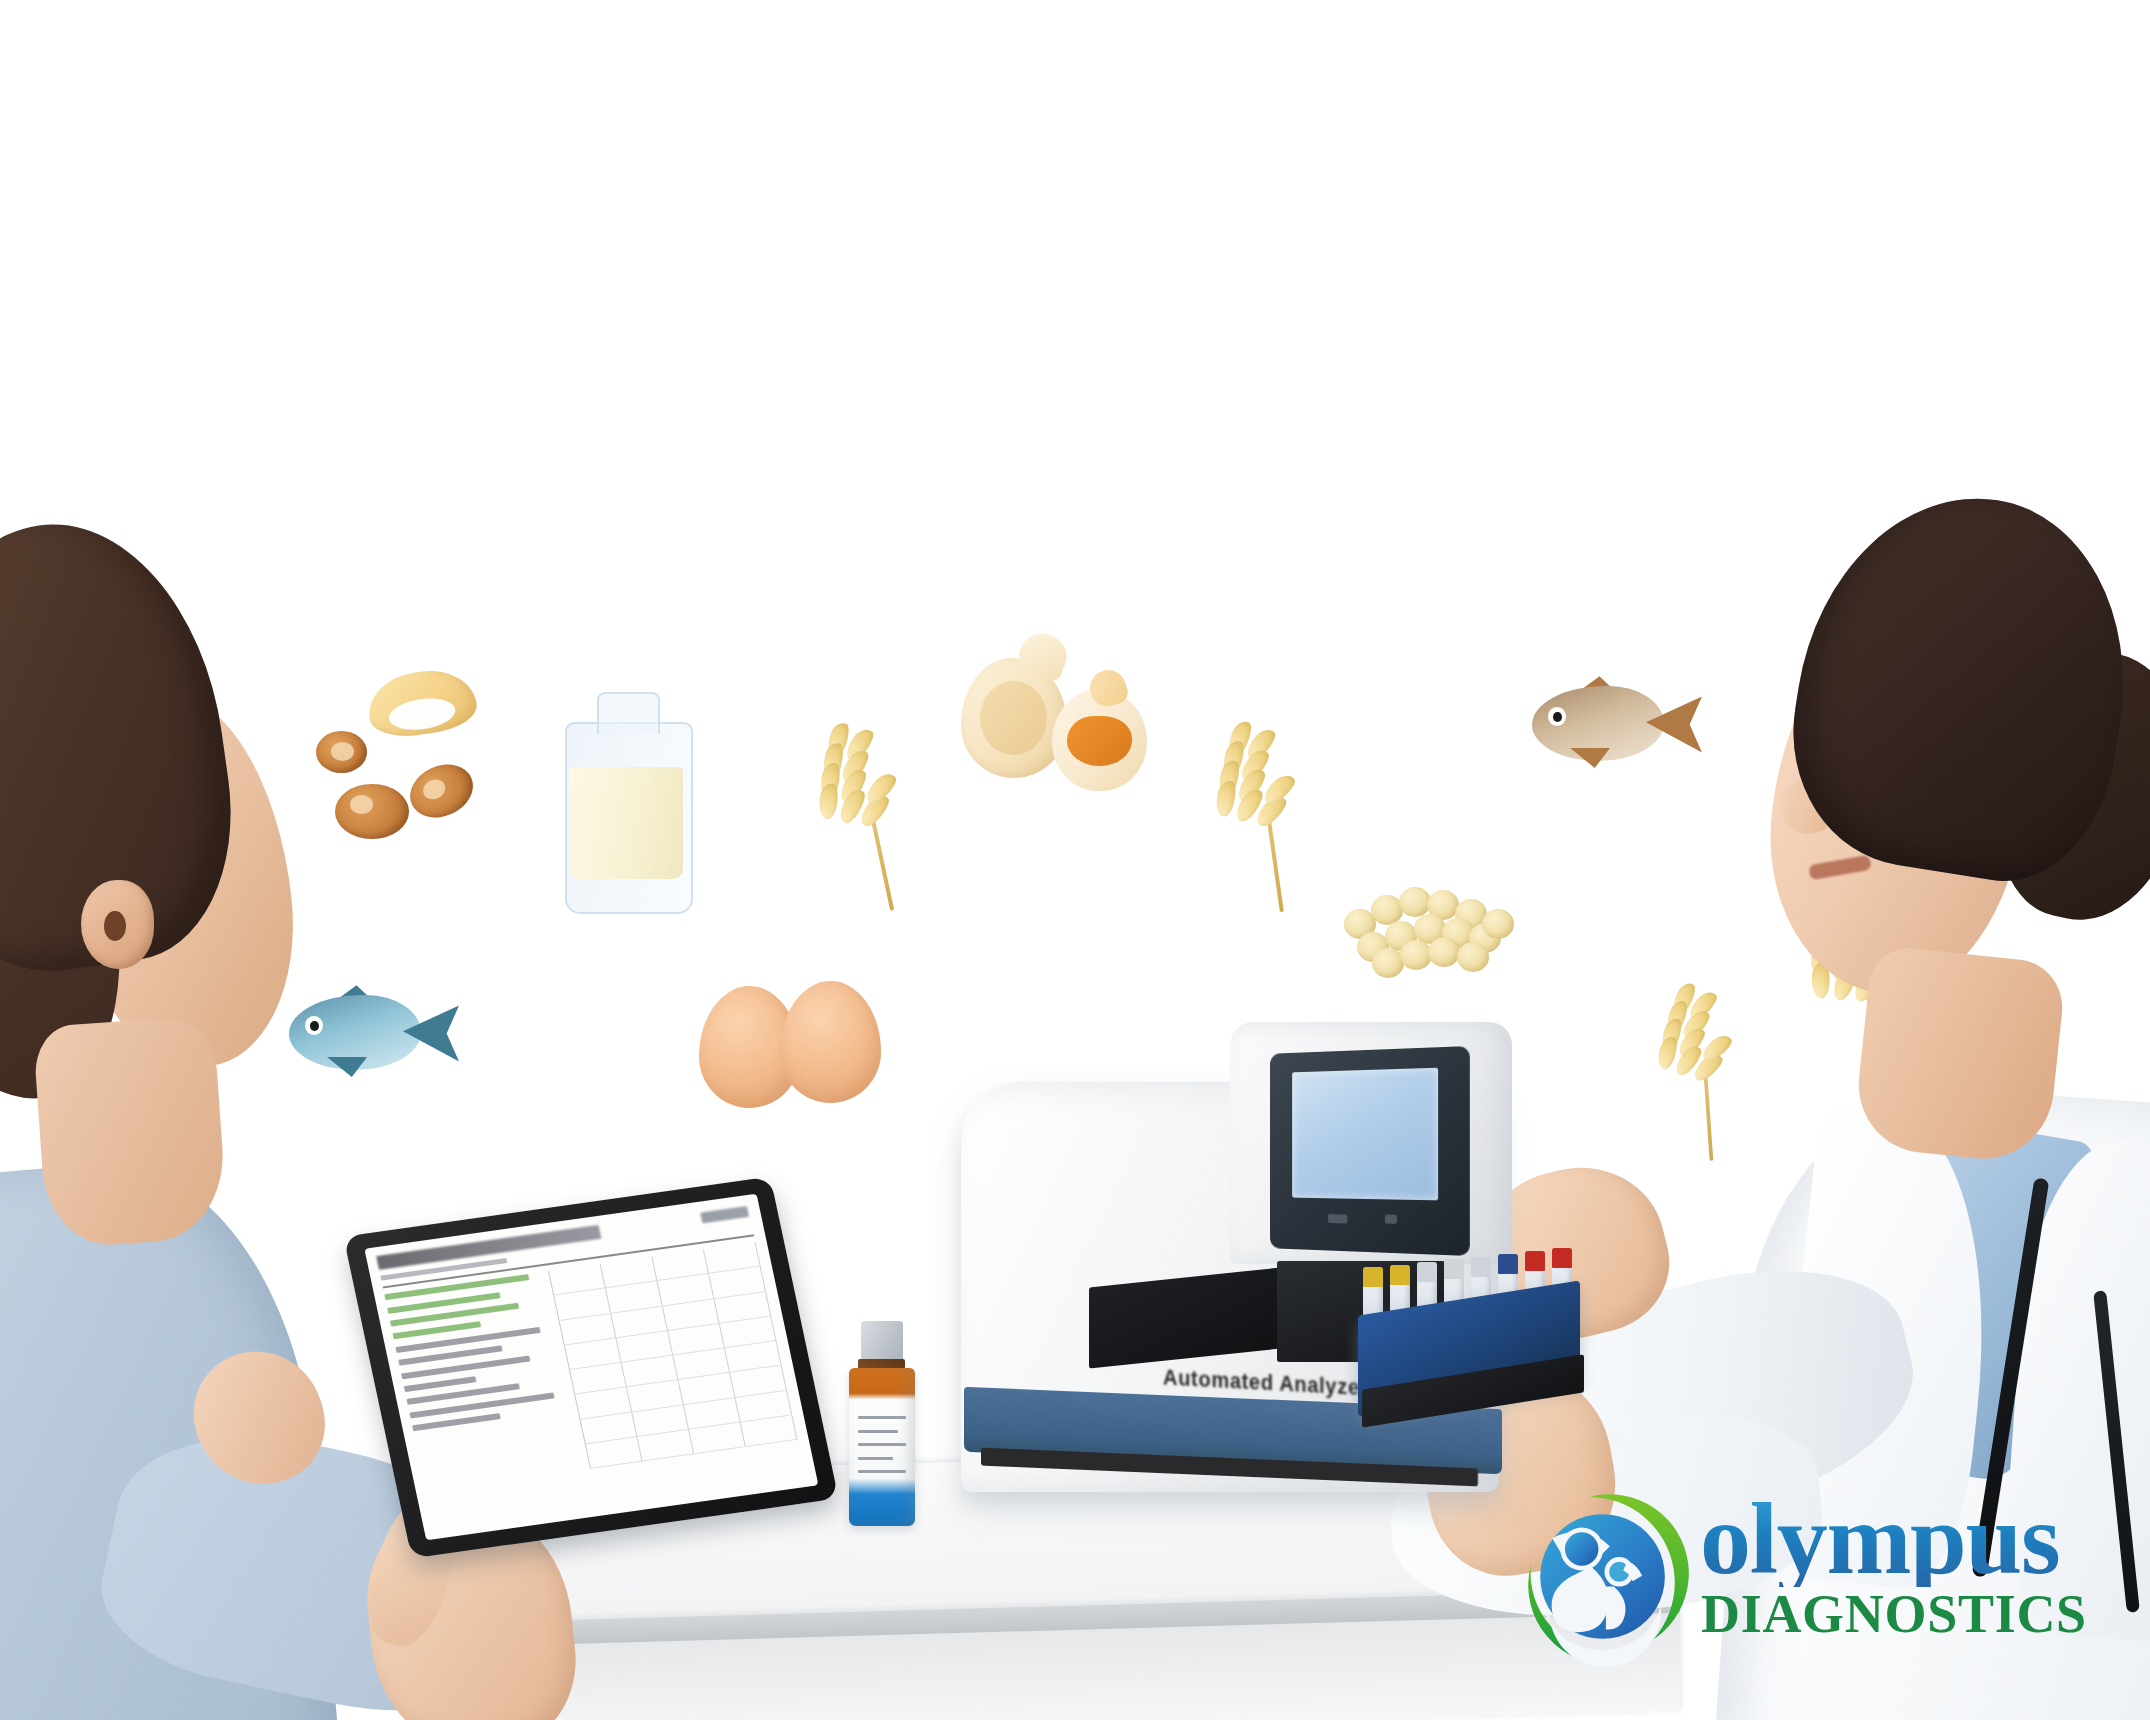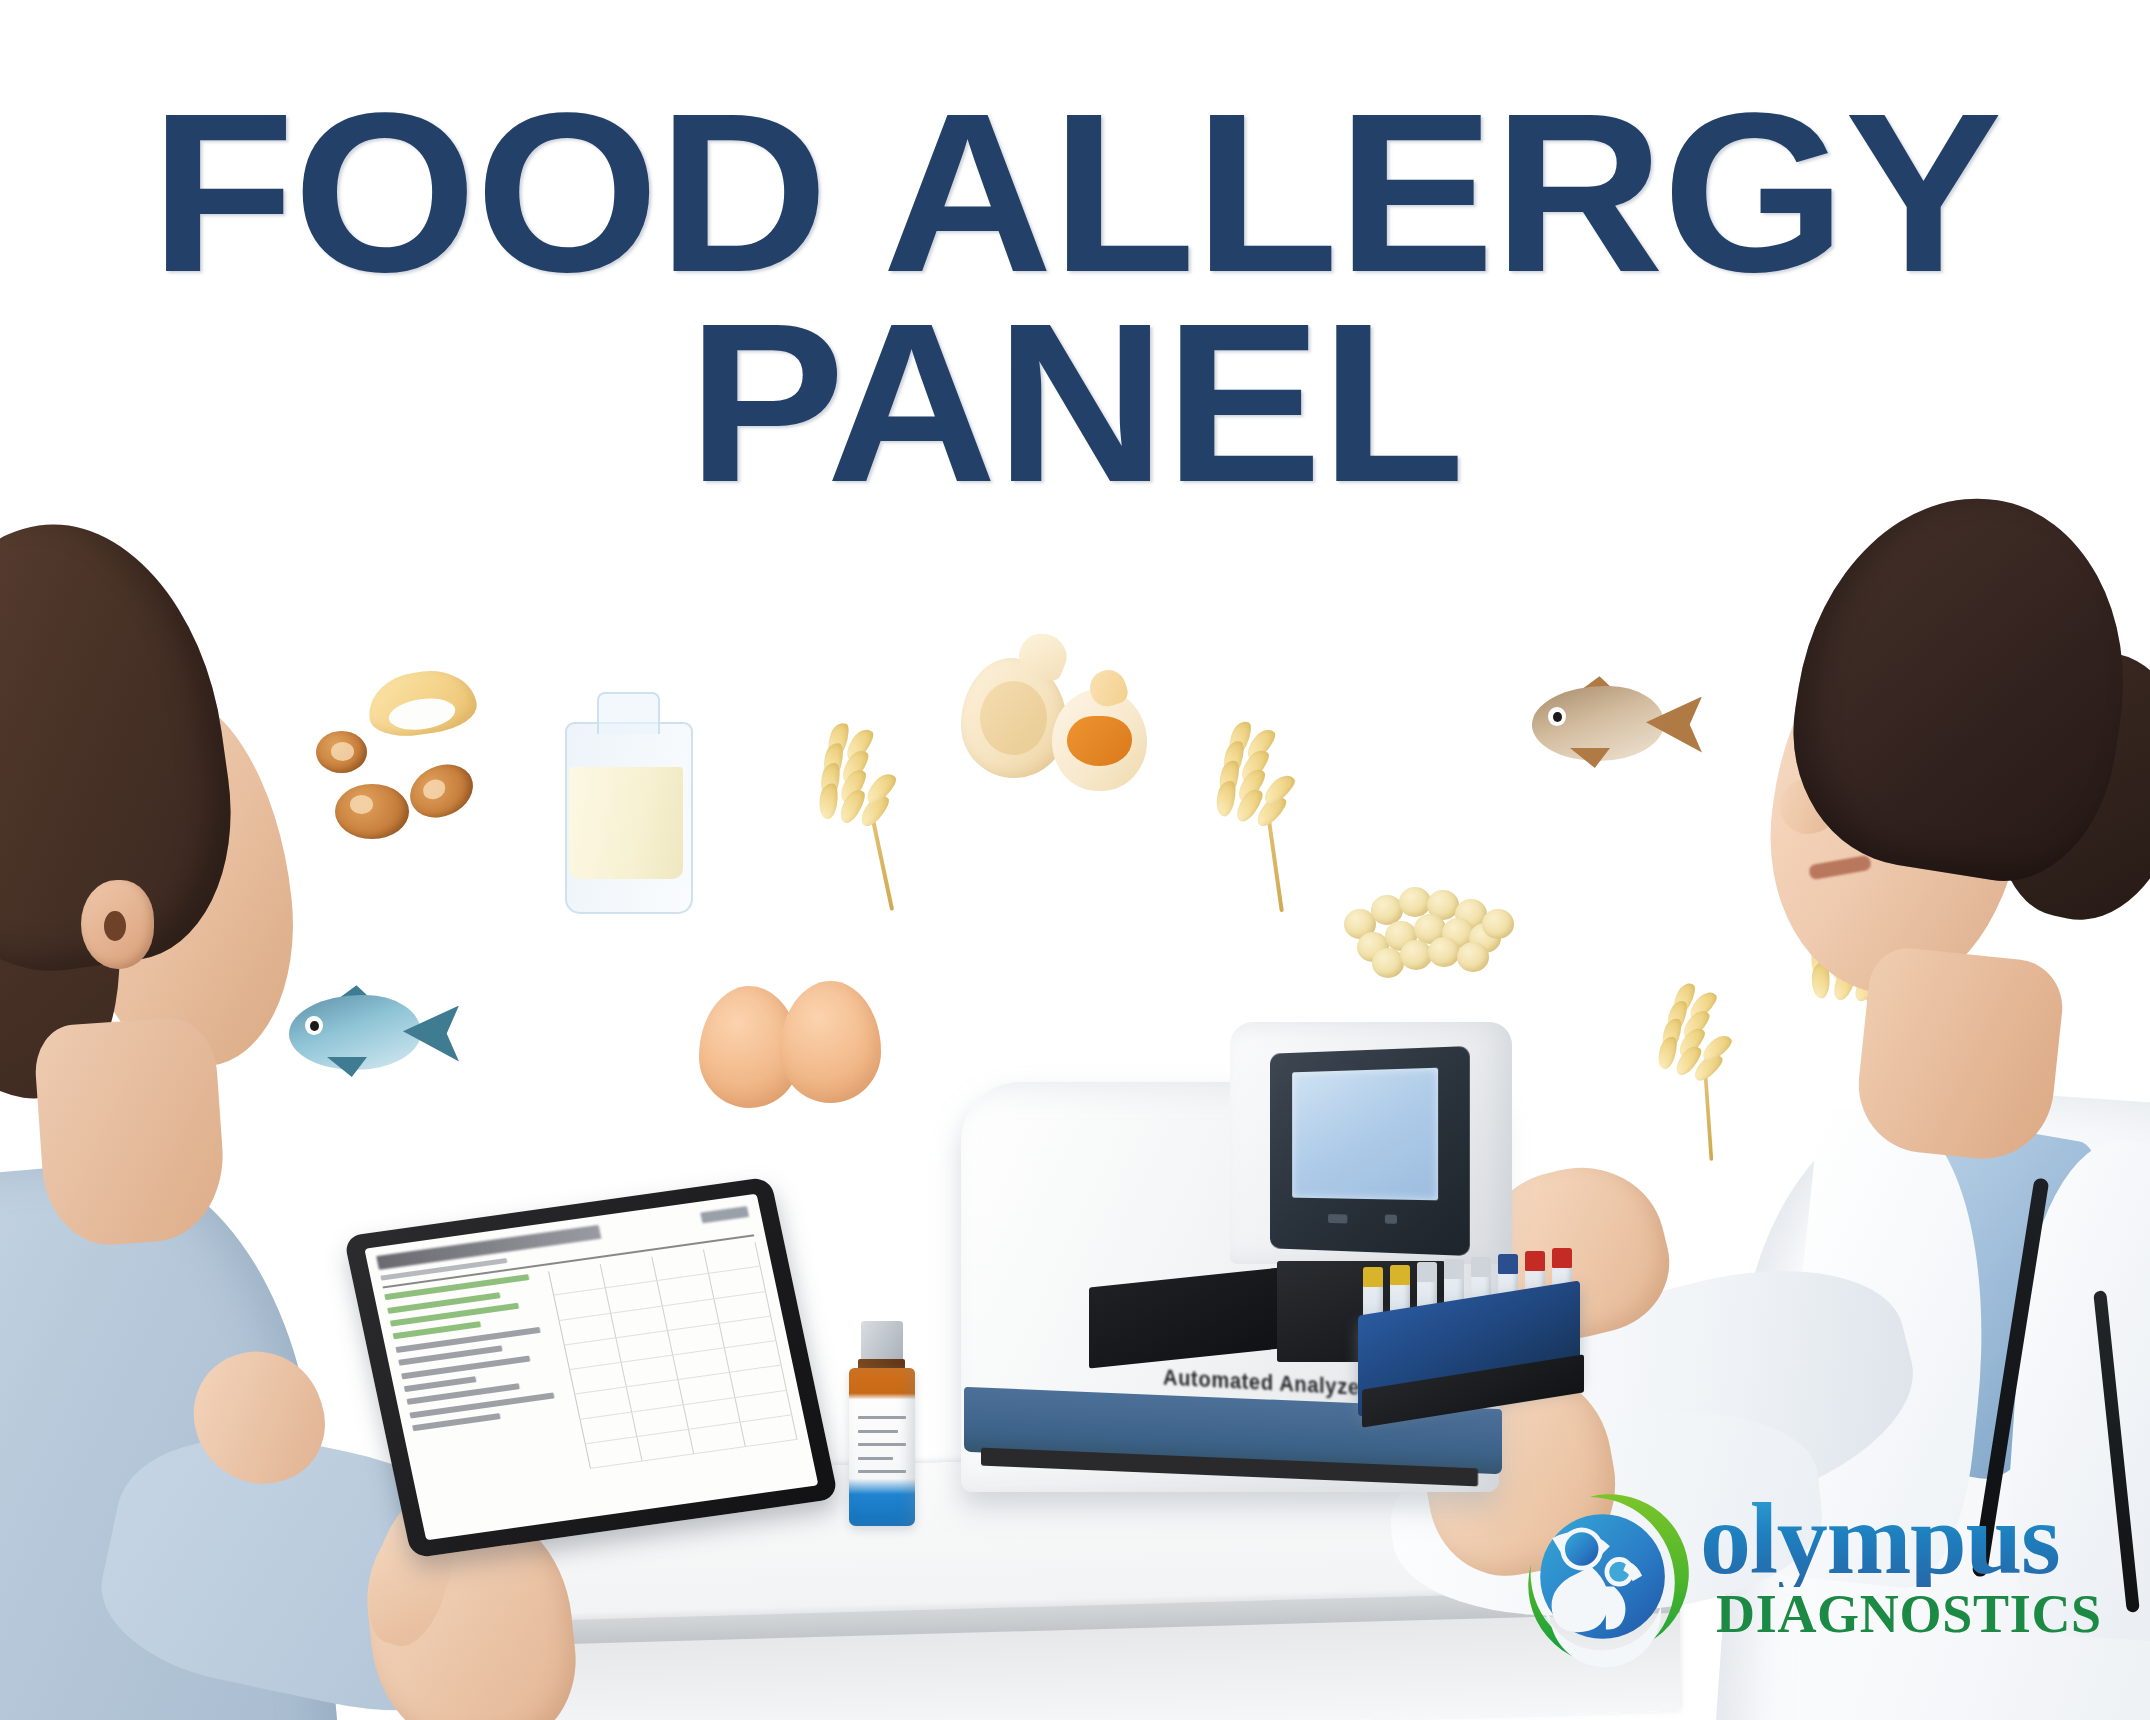--- a/index.html
+++ b/index.html
@@ -551,32 +551,28 @@
   .logo-word {
     font-family:Liberation Serif, serif;
     font-size:102px; font-weight:bold; line-height:0.94;
     background:linear-gradient(180deg,#2f9fd4 0%, #1e7fbf 45%, #2668a8 100%);
     -webkit-background-clip:text; background-clip:text; color:transparent;
     letter-spacing:-1.3px;
   }
   .logo-sub {
     font-family:"Liberation Serif", serif;
     font-size:54px; font-weight:bold; letter-spacing:0.7px;
-    color:#1c8a44; margin-top:-4px; margin-left:16px;
+    color:#1c8a44; margin-top:-4px; margin-left:1px;
   }
 </style>
 </head>
 <body>
 
 <div id="stage">
 
-  <div class="title-wrap">
-    <span class="title-line l1">FOOD ALLERGY</span>
-    <span class="title-line l2">PANEL</span>
-  </div>
 
   <div class="patient">
     <div class="pt-body"></div>
     <div class="pt-arm"></div>
     <div class="pt-hairlow"></div>
     <div class="pt-face"></div>
     <div class="pt-neck"></div>
     <div class="pt-hair"></div>
     <div class="pt-ear"></div>
     <div class="pt-hand-l"></div>

